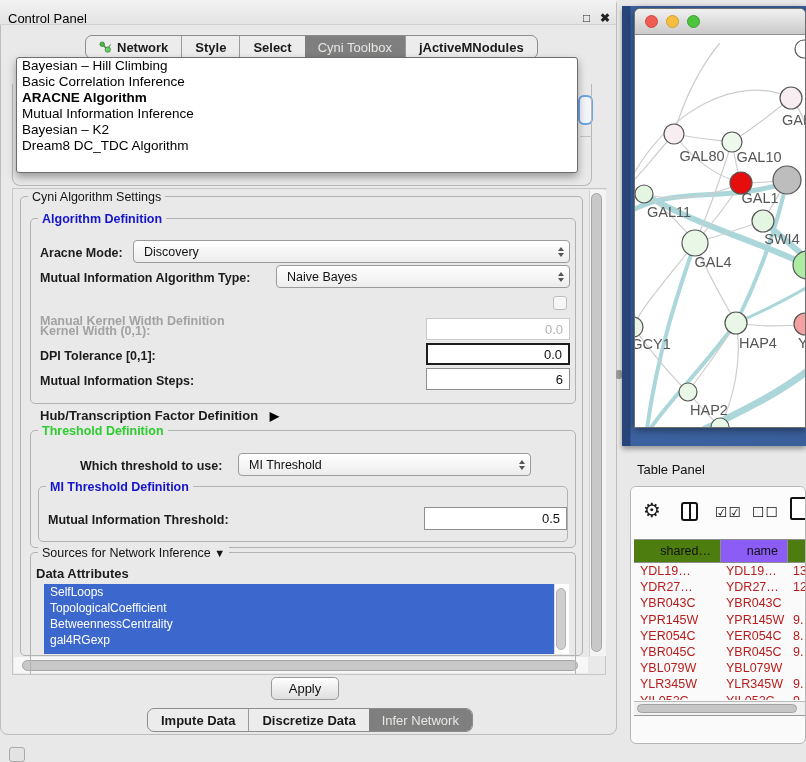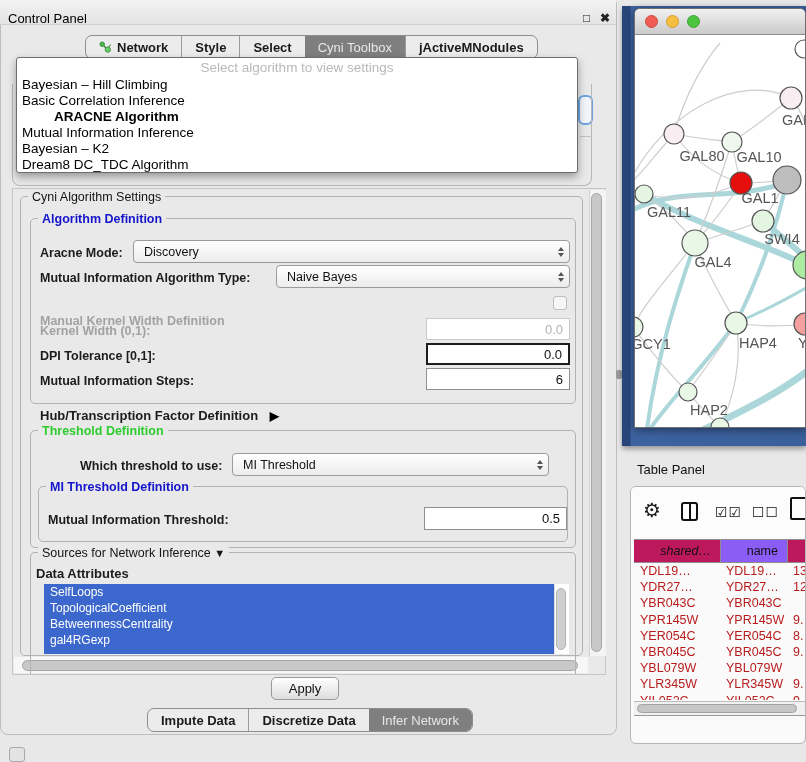--- a/index.html
+++ b/index.html
@@ -26,21 +26,21 @@
     border-top:none;border-radius:0 0 8px 8px;box-sizing:border-box;}
   .frag-blue{left:578px;top:95px;width:15px;height:30px;border:2px solid #6ea3e3;
     border-radius:6px;background:#f2f6fb;box-sizing:border-box;}
   .frag-line{left:580px;top:136px;width:12px;height:1px;background:#c2c2c2;}
   
   .dropdown{left:16px;top:57px;width:562px;height:116px;background:#fff;
     border:1px solid #6d6d6d;border-radius:3px;box-shadow:0 4px 9px rgba(0,0,0,.35);
     z-index:30;box-sizing:border-box;}
   .dd-placeholder{text-align:center;font-size:13.5px;color:#b9b9b9;padding-top:2px;height:17px;}
   .dd-item{height:16px;line-height:16px;font-size:13.5px;color:#000;padding-left:5px;}
-  .dd-item.bold{font-weight:bold;margin-left:32px;}
+  .dd-item.bold{font-weight:bold;}
   
   .scrollpane{left:12px;top:188px;width:594px;height:487px;border:1px solid #c6c6c6;
     background:#e9e9e9;box-sizing:border-box;}
   .vtrack{left:589px;top:190px;width:16px;height:466px;background:#f4f4f4;
     border-left:1px solid #d2d2d2;}
   .vthumb{left:591px;top:193px;width:11px;height:459px;background:#c8c8c8;
     border:1px solid #a6a6a6;border-radius:6px;box-sizing:border-box;}
   .htrack{left:14px;top:657px;width:574px;height:16px;background:#f7f7f7;}
   .hthumb{left:22px;top:660px;width:556px;height:11px;background:#c8c8c8;
     border:1px solid #a6a6a6;border-radius:6px;box-sizing:border-box;}
@@ -103,21 +103,21 @@
   .colico:before{content:"";position:absolute;left:50%;top:0;bottom:0;width:2px;
     margin-left:-1px;background:#111;}
   .chkico{position:absolute;top:17px;font-family:"DejaVu Sans",sans-serif;font-size:14px;
     color:#111;letter-spacing:1px;}
   .fileico{position:absolute;left:159px;top:10px;width:18px;height:23px;border:2px solid #111;
     border-radius:2px;background:#fff;box-sizing:border-box;}
   .thead{position:absolute;left:3px;top:52px;width:173px;height:24px;display:flex;
     border-top:1px solid #8e8e8e;border-bottom:1px solid #8e8e8e;box-sizing:border-box;}
   .th{font-size:12.5px;color:#111;display:flex;align-items:center;justify-content:flex-end;
     padding-right:9px;border-left:1px solid #8e8e8e;box-sizing:border-box;}
-  .th.blue{background:#be185d;font-style:italic;}
+  .th.blue{background:#4d7c0f;}
   .th.gray{background:#8b5cf6;}
   .tbody{position:absolute;left:3px;top:76px;width:173px;height:137px;overflow:hidden;}
   .tr{display:flex;height:16.2px;}
   .td{font-size:12.5px;color:#b91c1c;white-space:nowrap;overflow:hidden;padding-left:6px;
     box-sizing:border-box;display:flex;align-items:center;}
   .tp-hscroll{position:absolute;left:3px;top:214px;width:173px;height:15px;background:#f1f1f1;
     border-top:1px solid #bbb;border-bottom:1px solid #999;box-sizing:border-box;}
   .tp-hthumb{position:absolute;left:3px;top:2px;width:160px;height:9px;background:#c6c6c6;
     border:1px solid #a3a3a3;border-radius:5px;box-sizing:border-box;}
 </style>
@@ -152,21 +152,20 @@
     <div class="tab">
       <span>jActiveMNodules</span>
     </div>
   </div>
 
 <div class="abs frag-blue"></div>
 <div class="abs frag-box"></div>
 <div class="abs frag-line"></div>
 
 <div class="abs dropdown">
-  <div class="dd-placeholder">Select algorithm to view settings</div>
   <div id="ddItems">
       <div class="dd-item">Bayesian – Hill Climbing</div>
       <div class="dd-item">Basic Correlation Inference</div>
       <div class="dd-item bold">ARACNE Algorithm</div>
       <div class="dd-item">Mutual Information Inference</div>
       <div class="dd-item">Bayesian – K2</div>
       <div class="dd-item">Dream8 DC_TDC Algorithm</div>
     </div>
 </div>
 
@@ -214,21 +213,21 @@
 
 <div class="abs flabel" style="left:40px;top:408px;font-size:13px;">
   <span>Hub/Transcription Factor Definition</span>
   <span class="arrow-r" style="margin-left:8px;">▶</span>
 </div>
 
 <div class="abs gbox" style="left:30px;top:430px;width:546px;height:118px;"></div>
 <div class="abs legend green" style="left:38px;top:424px;">Threshold Definition</div>
 
 <div class="abs flabel" style="left:80px;top:459px;">Which threshold to use:</div>
-<div class="abs combo" style="left:232px;top:453px;width:317px;height:23px;text-align:right;">
+<div class="abs combo" style="left:238px;top:453px;width:293px;height:23px;text-align:right;">
   <span>MI Threshold</span>
   <span class="spin">
       <i class="up"></i>
       <i class="dn"></i>
     </span>
 </div>
 
 <div class="abs gbox" style="left:38px;top:486px;width:530px;height:56px;"></div>
 <div class="abs legend blue" style="left:46px;top:480px;">MI Threshold Definition</div>
 <div class="abs flabel" style="left:48px;top:513px;">Mutual Information Threshold:</div>

